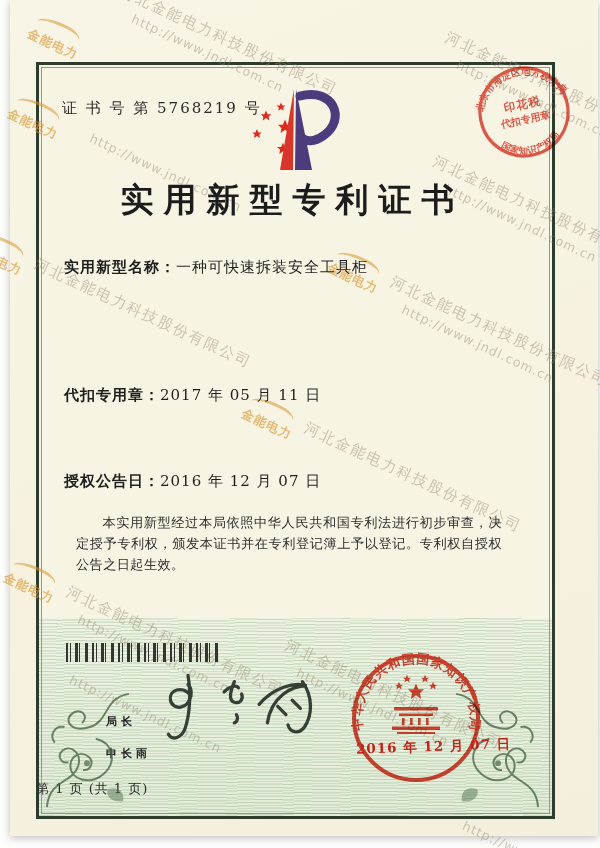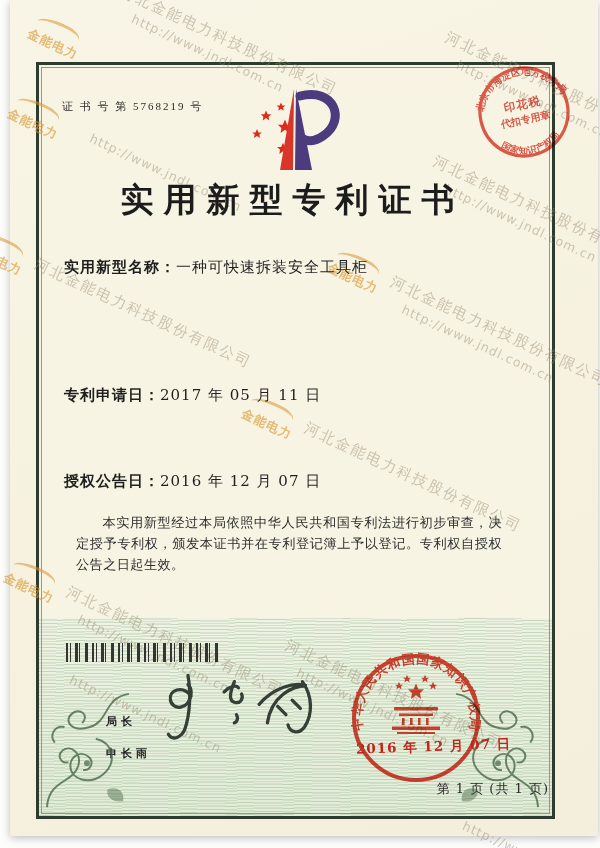--- a/index.html
+++ b/index.html
@@ -21,36 +21,36 @@
   .wm{position:absolute;transform:rotate(25deg);transform-origin:left top;z-index:1;
       color:rgba(148,136,108,.46);white-space:nowrap;pointer-events:none;}
   .wm-inner{display:flex;gap:9px;align-items:flex-start;}
   .wm-company{font-size:15px;letter-spacing:2px;}
   .wm-url{font-size:12.5px;letter-spacing:1px;margin:3px 0 0 22px;font-family:"DejaVu Sans","Liberation Sans",sans-serif;}
   .wm-logo{color:rgba(216,148,44,.62);font-weight:bold;font-size:12.5px;letter-spacing:1px;}
   .wm-logo .swoosh{display:block;width:46px;height:11px;
       border-top:3px solid rgba(216,148,44,.55);border-radius:100% 60% 0 0/100% 100% 0 0;
       margin:0 0 1px 3px;}
   
-  .certno{position:absolute;left:62px;top:99px;font-size:11px;letter-spacing:2px;color:#2a2a2a;z-index:2;font-family:Liberation Serif, serif;}
+  .certno{position:absolute;left:62px;top:99px;font-size:15px;letter-spacing:2px;color:#2a2a2a;z-index:2;}
   .logo{position:absolute;left:228px;top:86px;z-index:2;}
   .title{position:absolute;left:36px;top:178px;width:513px;text-align:center;
          font-size:33px;font-weight:bold;letter-spacing:10px;color:#1c1c1c;z-index:2;}
   .field{position:absolute;left:64px;font-size:15px;color:#1f1f1f;letter-spacing:1px;z-index:2;white-space:nowrap;}
   .flabel{font-weight:bold;}
   .paras{position:absolute;left:60px;top:496px;width:458px;z-index:2;color:#2e2e2e;}
   .paras p{margin:16px;font-size:13.2px;line-height:21px;text-indent:2em;text-align:justify;letter-spacing:.4px;}
   .barcode{position:absolute;left:66px;top:643px;width:156px;height:19px;z-index:2;opacity:.88;
       background:
         repeating-linear-gradient(90deg,#1d1d1d 0 2px,transparent 2px 4px,#1d1d1d 4px 5px,transparent 5px 9px,
           #1d1d1d 9px 12px,transparent 12px 13px,#1d1d1d 13px 14px,transparent 14px 19px,
           #1d1d1d 19px 22px,transparent 22px 26px);}
   .sig-label{position:absolute;left:106px;font-size:11px;font-weight:bold;letter-spacing:4px;color:#222;z-index:2;}
   .signature{position:absolute;left:156px;top:668px;z-index:2;}
-  .pageinfo{position:absolute;left:36px;top:780px;width:513px;text-align:right;font-size:13px;
+  .pageinfo{position:absolute;left:36px;top:780px;width:513px;text-align:left;font-size:13px;
             letter-spacing:1px;color:#2a2a2a;z-index:2;}
   .office-seal{position:absolute;left:350px;top:652px;z-index:3;mix-blend-mode:multiply;opacity:.88;}
   .seal-date{position:absolute;left:356px;top:738px;z-index:4;color:#c3241a;font-weight:bold;
              font-size:13.5px;letter-spacing:1px;transform:rotate(-2deg);white-space:nowrap;}
   .tax-seal{position:absolute;left:468px;top:56px;z-index:3;mix-blend-mode:multiply;opacity:.82;
             transform:rotate(-12deg);}
   .flourish{position:absolute;z-index:2;}
   .flourish.right{transform:scaleX(-1);}
   svg text{font-family:"DejaVu Serif","Liberation Serif",serif;}
 </style>
@@ -146,21 +146,21 @@
     <polygon points="68,3 67,84 84,84" fill="#4c3c7e"></polygon>
     <path d="M72,10 C106,1 119,34 95,50 C86,56 78,56 74,52" stroke="#4c3c7e" stroke-width="9" fill="none" stroke-linecap="round"></path>
   </svg>
 
   <div class="title">实用新型专利证书</div>
 
   <div class="field" style="top:258px">
     <span class="flabel">实用新型名称：</span><span class="fvalue">一种可快速拆装安全工具柜</span>
   </div>
   <div class="field" style="top:386px">
-    <span class="flabel">专利申请日：</span><span class="fvalue">2017 年 05 月 11 日</span>
+    <span class="flabel">代扣专用章：</span><span class="fvalue">2017 年 05 月 11 日</span>
   </div>
   <div class="field" style="top:472px">
     <span class="flabel">授权公告日：</span><span class="fvalue">2016 年 12 月 07 日</span>
   </div>
 
   <div class="paras">
     <p>本实用新型经过本局依照中华人民共和国专利法进行初步审查，决定授予专利权，颁发本证书并在专利登记簿上予以登记。专利权自授权公告之日起生效。</p>
   </div>
 
   <div class="barcode"></div>

